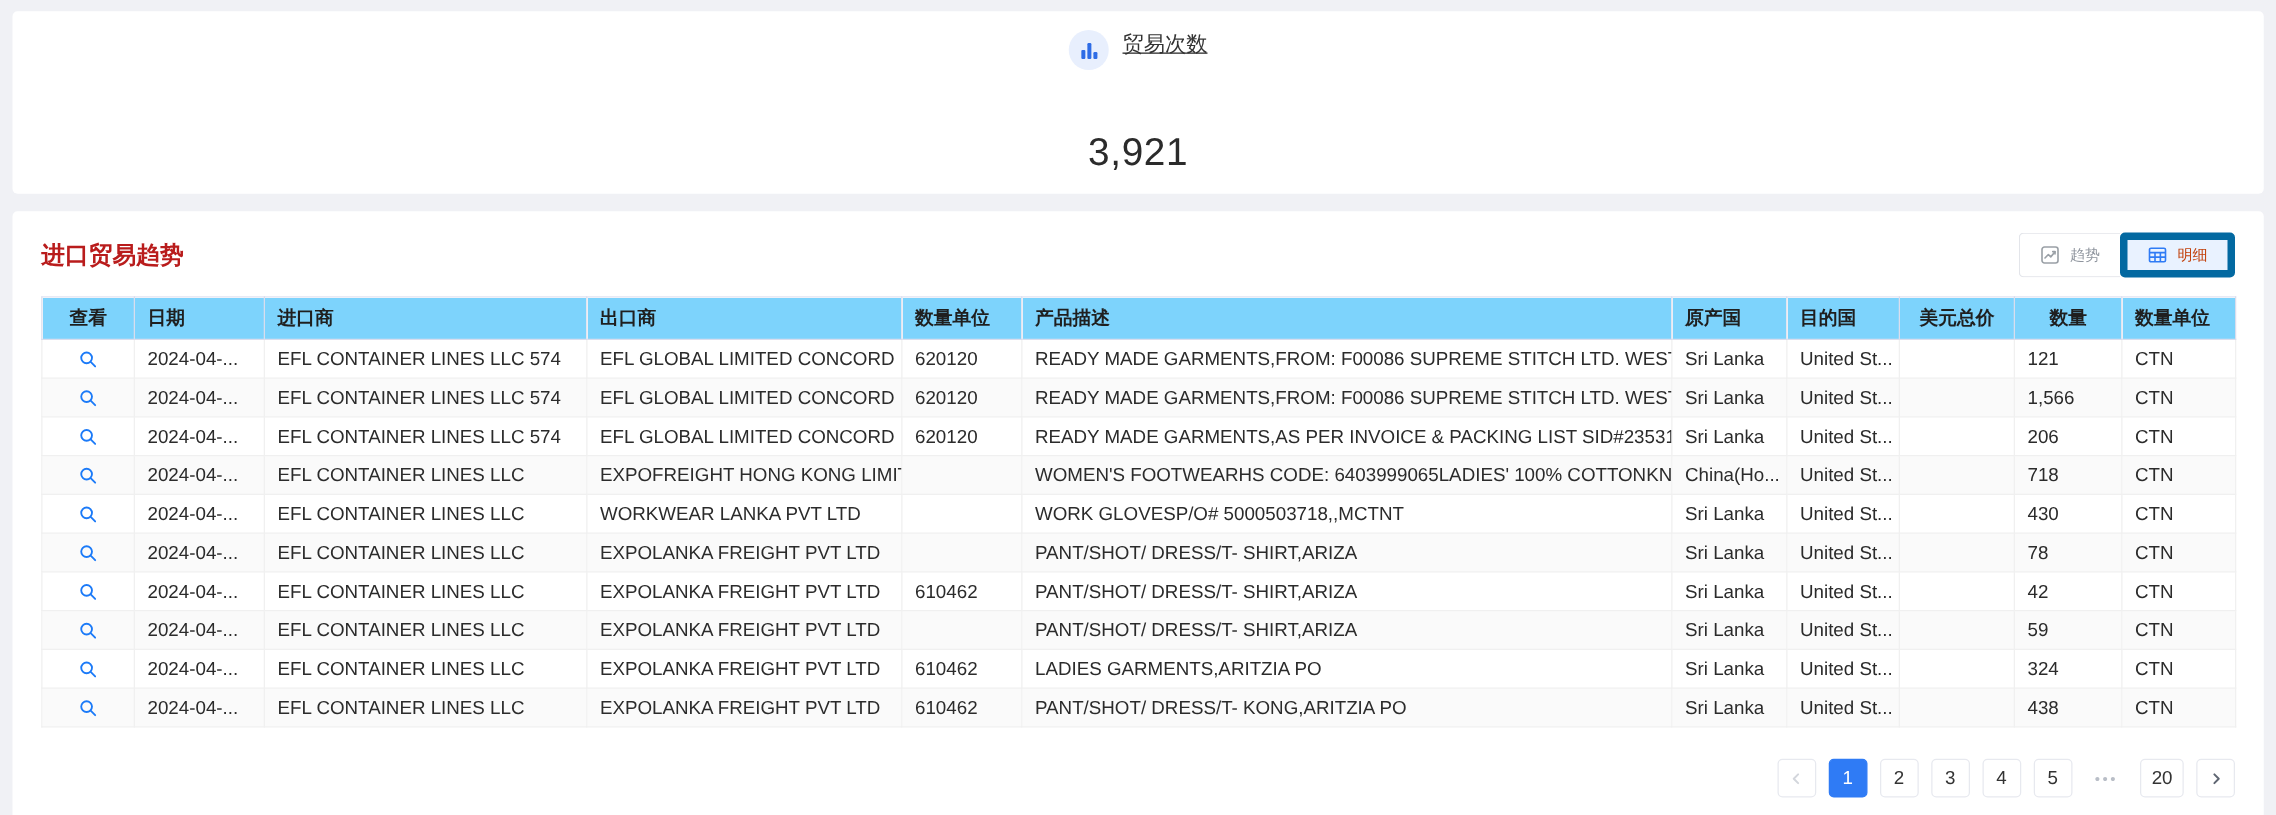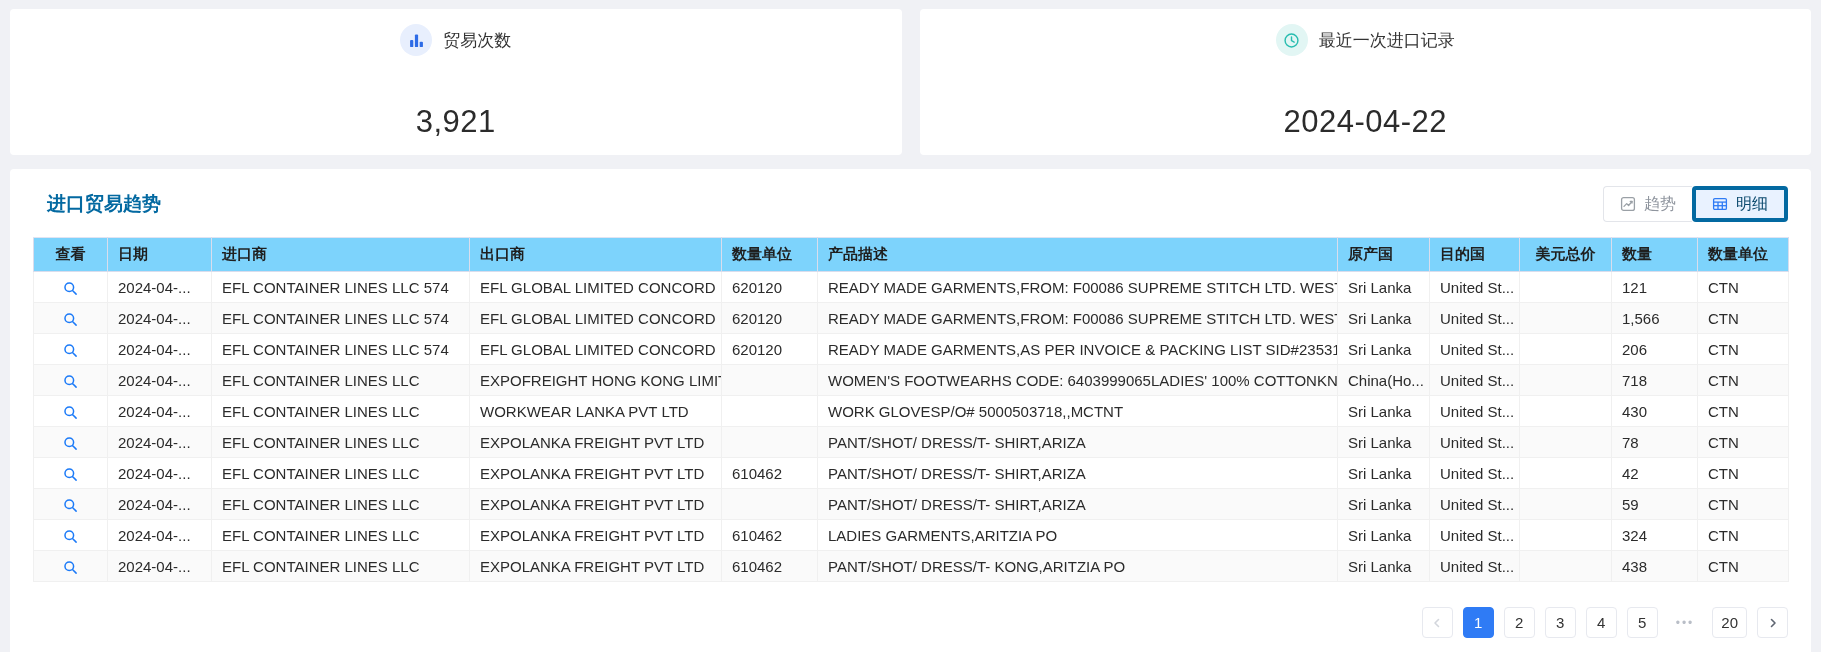--- a/index.html
+++ b/index.html
@@ -10,65 +10,65 @@
     color: #262626;
     padding: 9px 10px 10px;
   }
 
   
   .stats-row { display: flex; gap: 18px; }
   .stat-card {
     flex: 1; background: #fff; border-radius: 4px; height: 146px;
     display: flex; flex-direction: column; align-items: center; justify-content: center; gap: 14px;
   }
-  .stat-head { display: flex; align-items: center; gap: 11px; }
+  .stat-head { display: flex; align-items: flex-start; gap: 11px; text-decoration: underline; }
   .stat-icon-wrap {
     width: 32px; height: 32px; border-radius: 50%;
     display: flex; align-items: center; justify-content: center;
   }
   .stat-blue   .stat-icon-wrap { background: #e8effd; }
   .stat-orange .stat-icon-wrap { background: #fdf3e2; }
   .stat-teal   .stat-icon-wrap { background: #e2f6f4; }
   .stat-label { font-size: 17px; color: #333; }
   .stat-value { font-size: 31px; color: #2b2b2b; letter-spacing: 0.5px; margin-top: 34px; }
 
   
   .panel {
     background: #fff; border-radius: 4px; margin-top: 14px;
     padding: 17px 23px 20px; min-height: 472px;
   }
   .panel-header { display: flex; align-items: center; justify-content: space-between; margin-bottom: 15px; }
-  .panel-title { font-size: 19px; font-weight: 700; color: #0369a1; margin-left: 14px; }
+  .panel-title { font-size: 19px; font-weight: 700; color: #b91c1c; }
   .seg { display: flex; }
   .seg-btn {
     height: 36px; padding: 0 16px; display: flex; align-items: center; gap: 8px;
-    font-size: 16px; background: #fff; cursor: pointer; user-select: none;
+    font-size: 12px; background: #fff; cursor: pointer; user-select: none;
   }
   .seg-btn-trend {
     border: 1px solid #e3e5ea; border-right: none; border-radius: 4px 0 0 4px; color: #8f959e;
   }
   .seg-btn-detail {
-    border: 4px solid #0369a1; border-radius: 4px; background: #e9f2ff; color: #0c4a6e;
+    border: 6px solid #0369a1; border-radius: 4px; background: #e9f2ff; color: #c2410c;
   }
 
   
   table { width: 100%; border-collapse: collapse; table-layout: fixed; font-size: 15px; }
   col.c-view { width: 74px; }  col.c-date { width: 104px; }
   col.c-imp  { width: 258px; } col.c-exp  { width: 252px; }
   col.c-hs   { width: 96px; }  col.c-desc { width: 520px; }
   col.c-orig { width: 92px; }  col.c-dest { width: 90px; }
   col.c-usd  { width: 92px; }  col.c-qty  { width: 86px; }
   col.c-unit { width: 91px; }
   thead th {
     background: #7dd3fc; height: 34px; padding: 0 10px; text-align: left;
     font-weight: 700; color: #1f1f1f; border: 1px solid #d9dded; border-top: 1px solid #e1e4f2;
     white-space: nowrap; overflow: hidden;
   }
   thead th.center { text-align: center; }
-  thead th.right  { text-align: left; }
+  thead th.right  { text-align: center; }
   tbody td {
     height: 31px; padding: 0 10px; border: 1px solid #f0f0f0;
     white-space: nowrap; overflow: hidden; text-overflow: clip; color: #2b2b2b;
   }
   tbody tr:nth-child(even) td { background: #fafafa; }
   td.center { text-align: center; }
   td.right  { text-align: left; }
   .mag { display: inline-flex; vertical-align: middle; cursor: pointer; }
 
   
@@ -99,32 +99,20 @@
             <rect x="7.3" y="2.6" width="3.4" height="13.4" rx="1"></rect>
             <rect x="12.4" y="10.2" width="3.4" height="5.8" rx="1"></rect>
           </svg>
       </span>
       <span class="stat-label">贸易次数</span>
     </div>
     <div class="stat-value">3,921</div>
   </div>
 
 
-  <div class="stat-card stat-teal">
-    <div class="stat-head">
-      <span class="stat-icon-wrap">
-        <svg width="17" height="17" viewBox="0 0 18 18" fill="none" stroke="#28bdb0" stroke-width="1.5" stroke-linecap="round">
-            <circle cx="9" cy="9" r="6.8"></circle>
-            <path d="M9 5.2v4l2.8 1.6"></path>
-          </svg>
-      </span>
-      <span class="stat-label">最近一次进口记录</span>
-    </div>
-    <div class="stat-value">2024-04-22</div>
-  </div>
 
 </div>
 
 <div class="panel">
 
   <div class="panel-header">
     <div class="panel-title">进口贸易趋势</div>
     <div class="seg">
       <div class="seg-btn seg-btn-trend">
         <span style="display:inline-flex">

